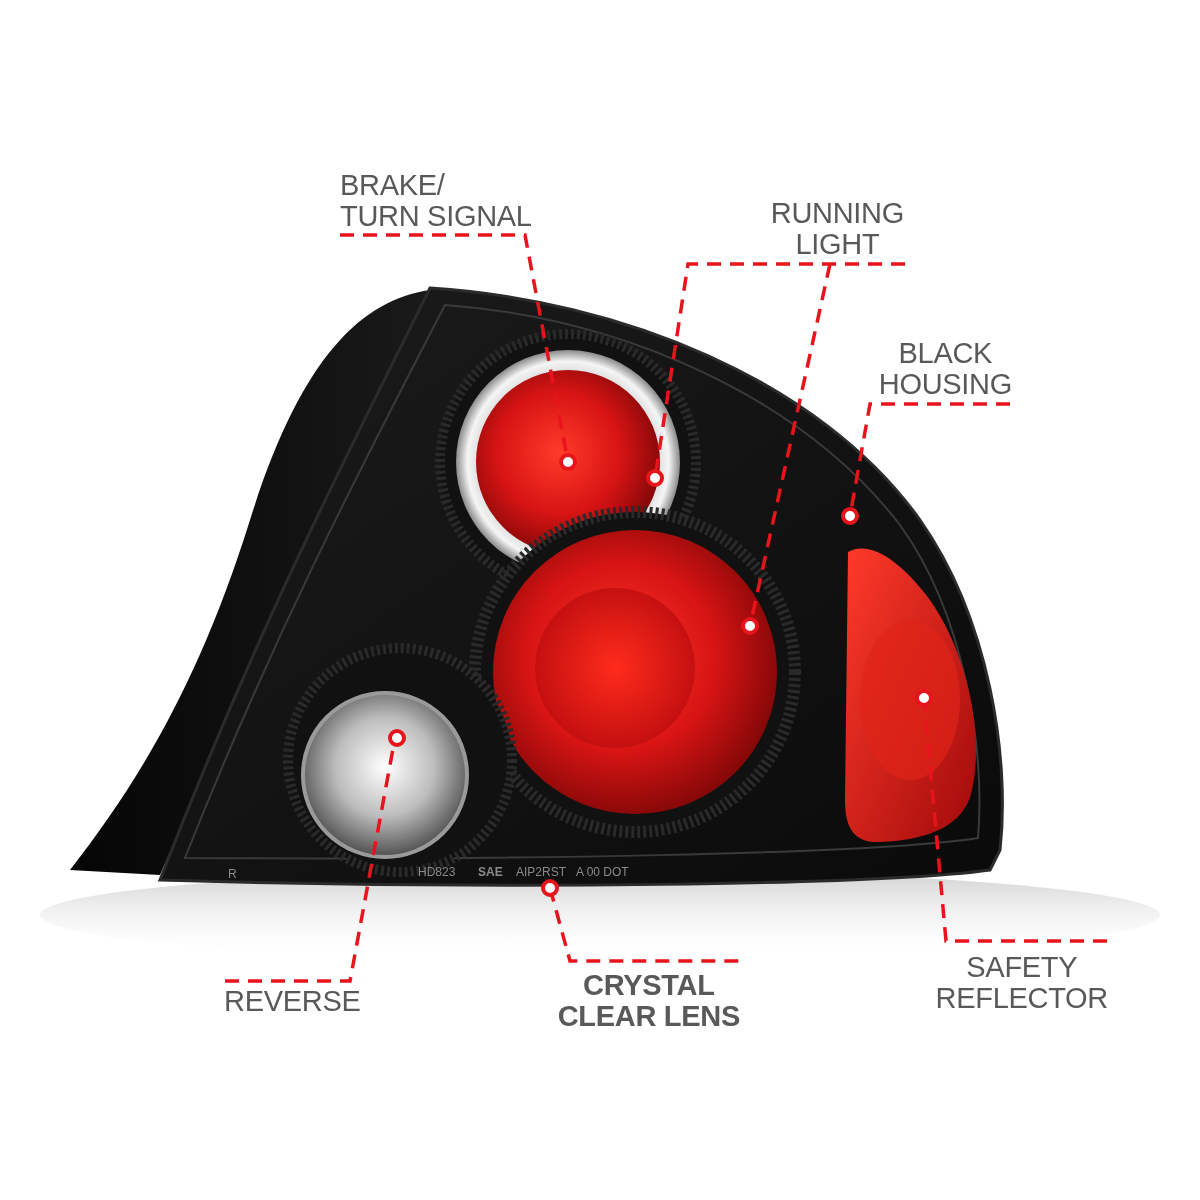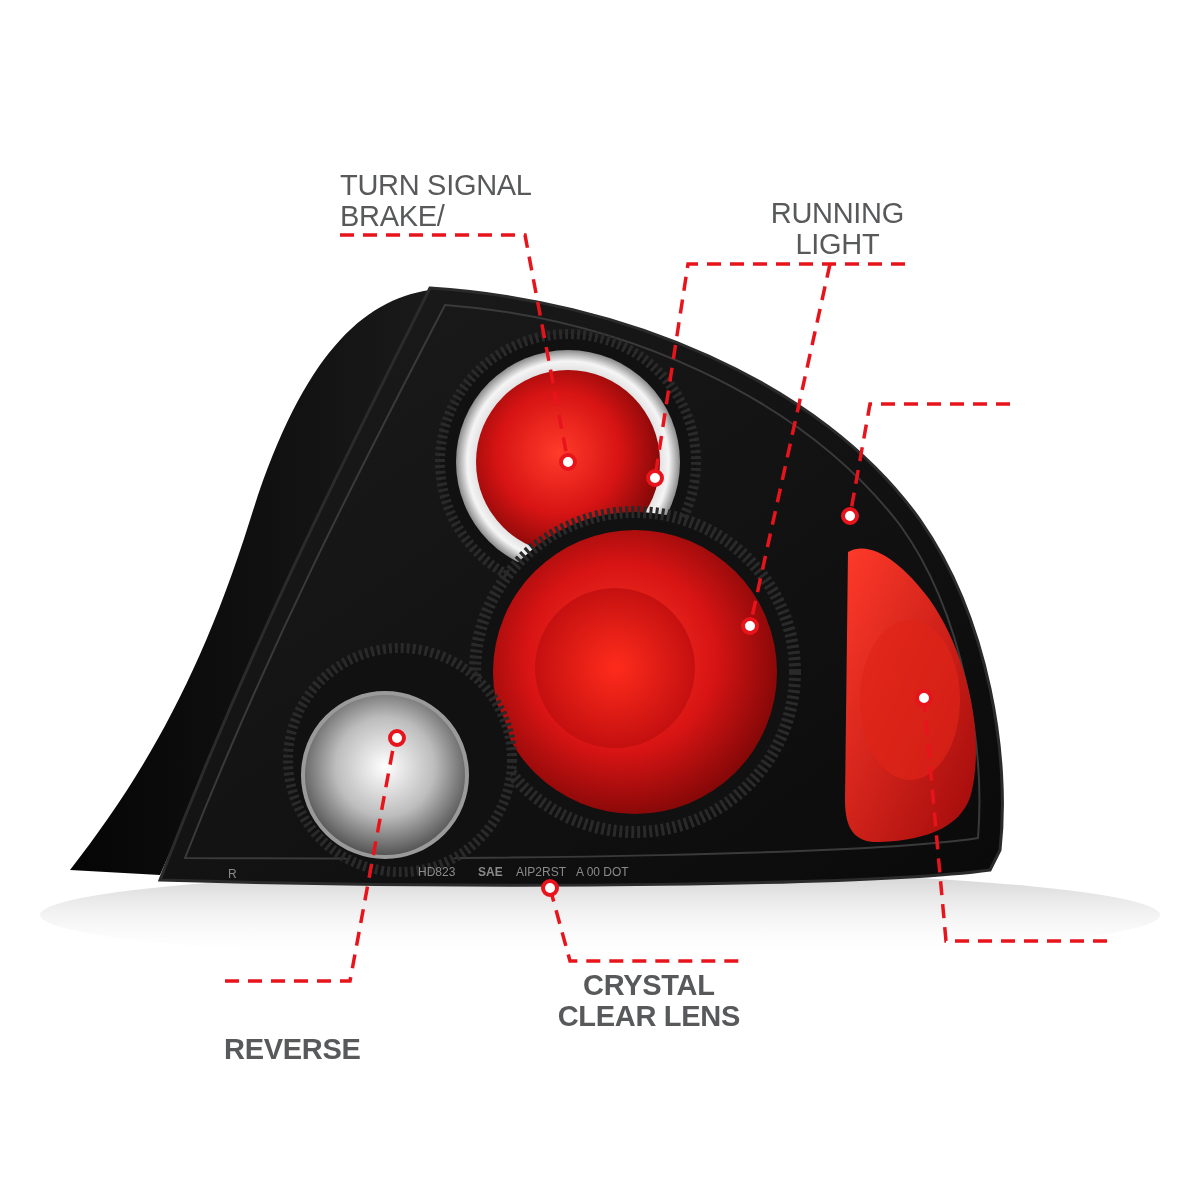--- a/index.html
+++ b/index.html
@@ -107,32 +107,40 @@
       <circle cx="655" cy="478" r="7"></circle>
       <circle cx="750" cy="626" r="7"></circle>
       <circle cx="850" cy="516" r="7"></circle>
       <circle cx="397" cy="738" r="7"></circle>
       <circle cx="550" cy="888" r="7"></circle>
       <circle cx="924" cy="698" r="7"></circle>
     </g>
   </svg>
 
   <div class="label left" style="left:340px; top:170px;">
+    <span class="line">BRAKE/</span>
     <span class="line">TURN SIGNAL</span>
-    <span class="line">BRAKE/</span>
   </div>
 
   <div class="label right" style="right:296px; top:198px;">
     <span class="line">RUNNING</span>
     <span class="line">LIGHT</span>
   </div>
 
+  <div class="label right" style="right:188px; top:338px;">
+    <span class="line">BLACK</span>
+    <span class="line">HOUSING</span>
+  </div>
 
-  <div class="label left" style="left:224px; top:1034px;font-weight:bold;">
+  <div class="label left" style="left:224px; top:986px;">
     <span class="line">REVERSE</span>
   </div>
 
   <div class="label right" style="right:460px; top:970px;font-weight:bold;">
     <span class="line">CRYSTAL</span>
     <span class="line">CLEAR LENS</span>
   </div>
 
+  <div class="label right" style="right:92px; top:952px;">
+    <span class="line">SAFETY</span>
+    <span class="line">REFLECTOR</span>
+  </div>
 </div>
 
 </body></html>

